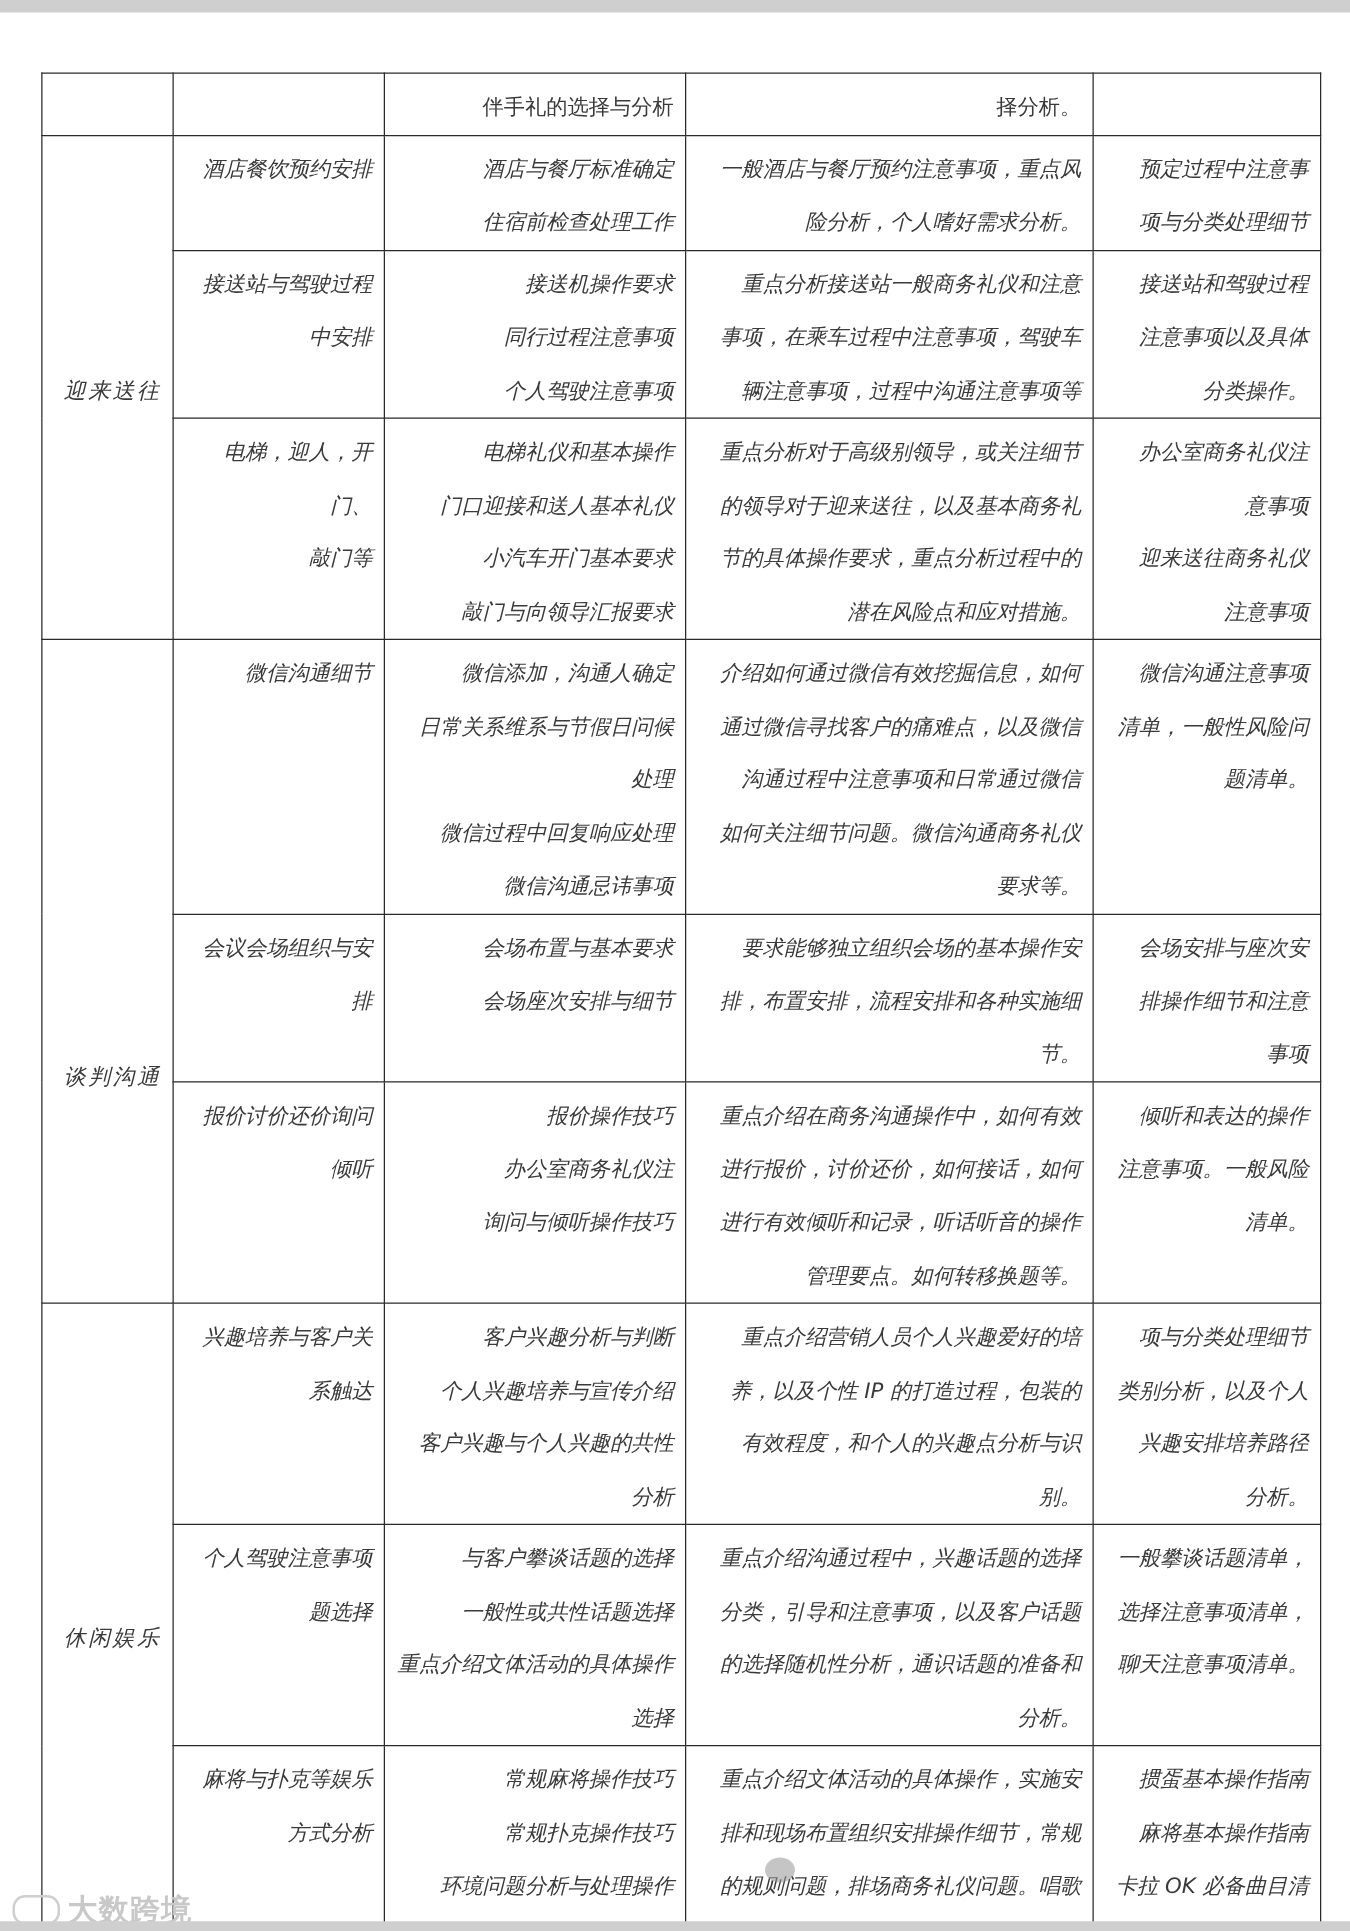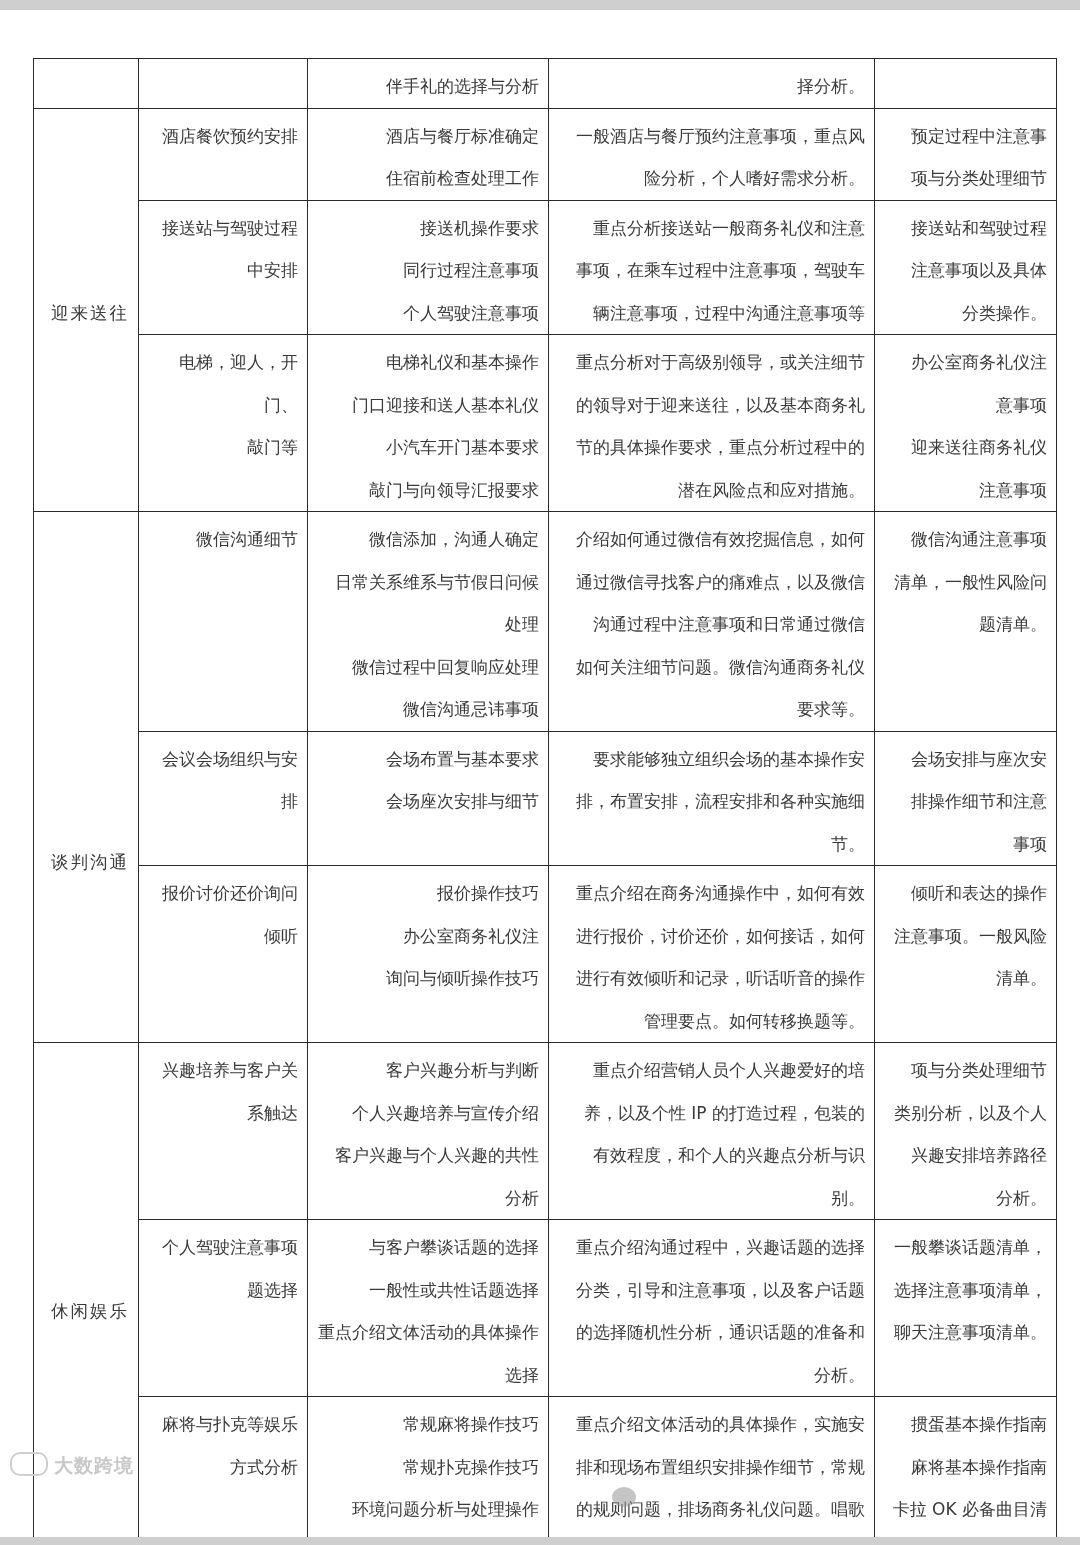--- a/index.html
+++ b/index.html
@@ -32,31 +32,31 @@
       border: 1.5px solid #2a2a2a;
       vertical-align: top;
       padding: 6px 9px 0 9px;
       font-size: 17px;
       line-height: 42.5px;
       color: #3a3a3a;
       word-break: break-all;
       overflow: hidden;
       text-align: right;
     }
-    table.doc-table tr.row-h td { border-top-color: #777; }
+    table.doc-table tr.row-h td { border-top-color: #777; font-style: italic; }
     td.cat {
       vertical-align: middle !important;
       padding-left: 8px !important;
       letter-spacing: 2px;
       font-size: 17.5px !important;
     }
     .line { display: block; }
     .watermark-left {
-      position: absolute; left: 10px; top: 1452px;
-      font-size: 19px; color: #c8c8c8; font-weight: bold;
+      position: absolute; left: 10px; top: 1512px;
+      font-size: 24px; color: #c8c8c8; font-weight: bold;
       letter-spacing: 1px;
     }
     .watermark-left .logo {
       display: inline-block; width: 34px; height: 20px;
       border: 2px solid #cfcfcf; border-radius: 10px;
       vertical-align: -4px; margin-right: 6px;
     }
     .watermark-right {
       position: absolute; left: 612px; top: 1480px;
       font-size: 27px; color: rgba(150,150,150,0.55);

